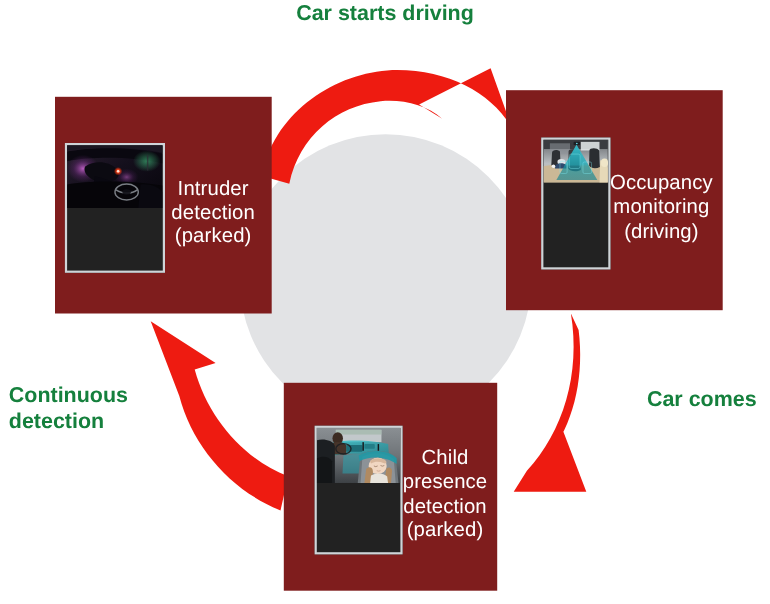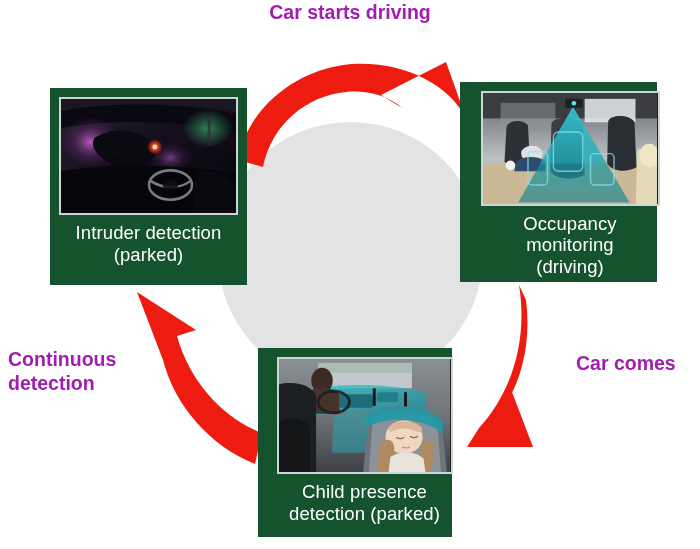--- a/index.html
+++ b/index.html
@@ -32,25 +32,25 @@
   
   .arrows {
     position: absolute;
     left: 0; top: 0;
     width: 700px; height: 549px;
   }
 
   
   .card {
     position: absolute;
-    background: #14532d;
+    background: #7f1d1d;
     box-sizing: border-box;
     padding: 9px 9px 4px 9px;
     display: flex;
-    flex-direction: column;
+    flex-direction: row;
     align-items: center;
   }
   .card-photo {
     border: 2px solid #cfd4d8;
     box-sizing: border-box;
     position: relative;
     overflow: hidden;
     background: #222;
   }
   .card-caption {
@@ -69,28 +69,28 @@
   #card-occupancy .card-photo  { width: 179px; height: 120px; }
   #card-child      { left: 258px; top: 348px; width: 194px; height: 189px; padding-left: 28px; }
   #card-child .card-photo      { width: 176px; height: 117px; }
 
   
   .art { position: absolute; inset: 0; }
 
   
   .label {
     position: absolute;
-    color: #a21caf;
+    color: #15803d;
     font-weight: bold;
     font-size: 19.5px;
     line-height: 1.22;
   }
   #label-top     { left: 0; top: 1px; width: 700px; text-align: center; }
   #label-left    { left: 8px;  top: 348px; width: 148px; text-align: left; }
-  #label-right   { left: 576px; top: 352px; width: 124px; }
+  #label-right   { left: 576px; top: 352px; width: 124px; text-align: center; }
 </style>
 </head>
 <body>
 
 <div id="stage">
 
   <div class="center-circle"></div>
 
   <svg class="arrows" viewBox="0 0 700 549">
 

